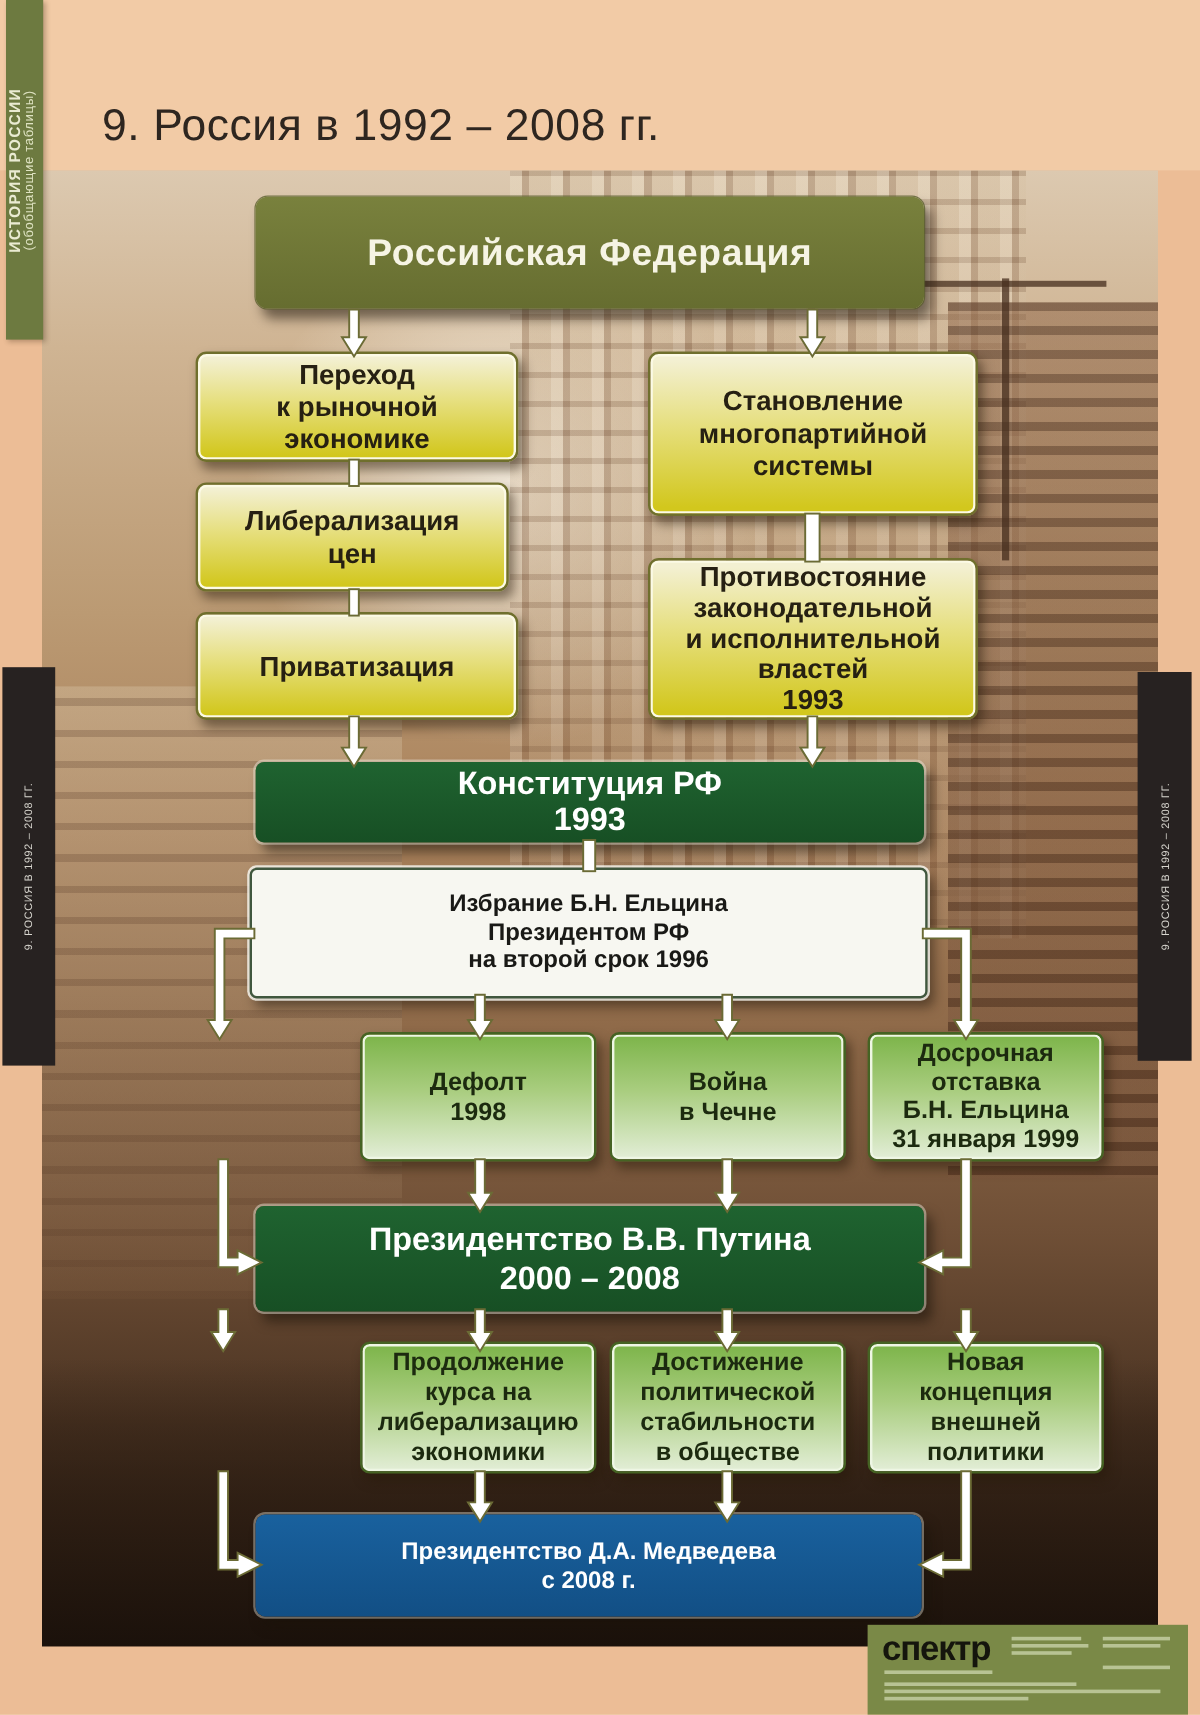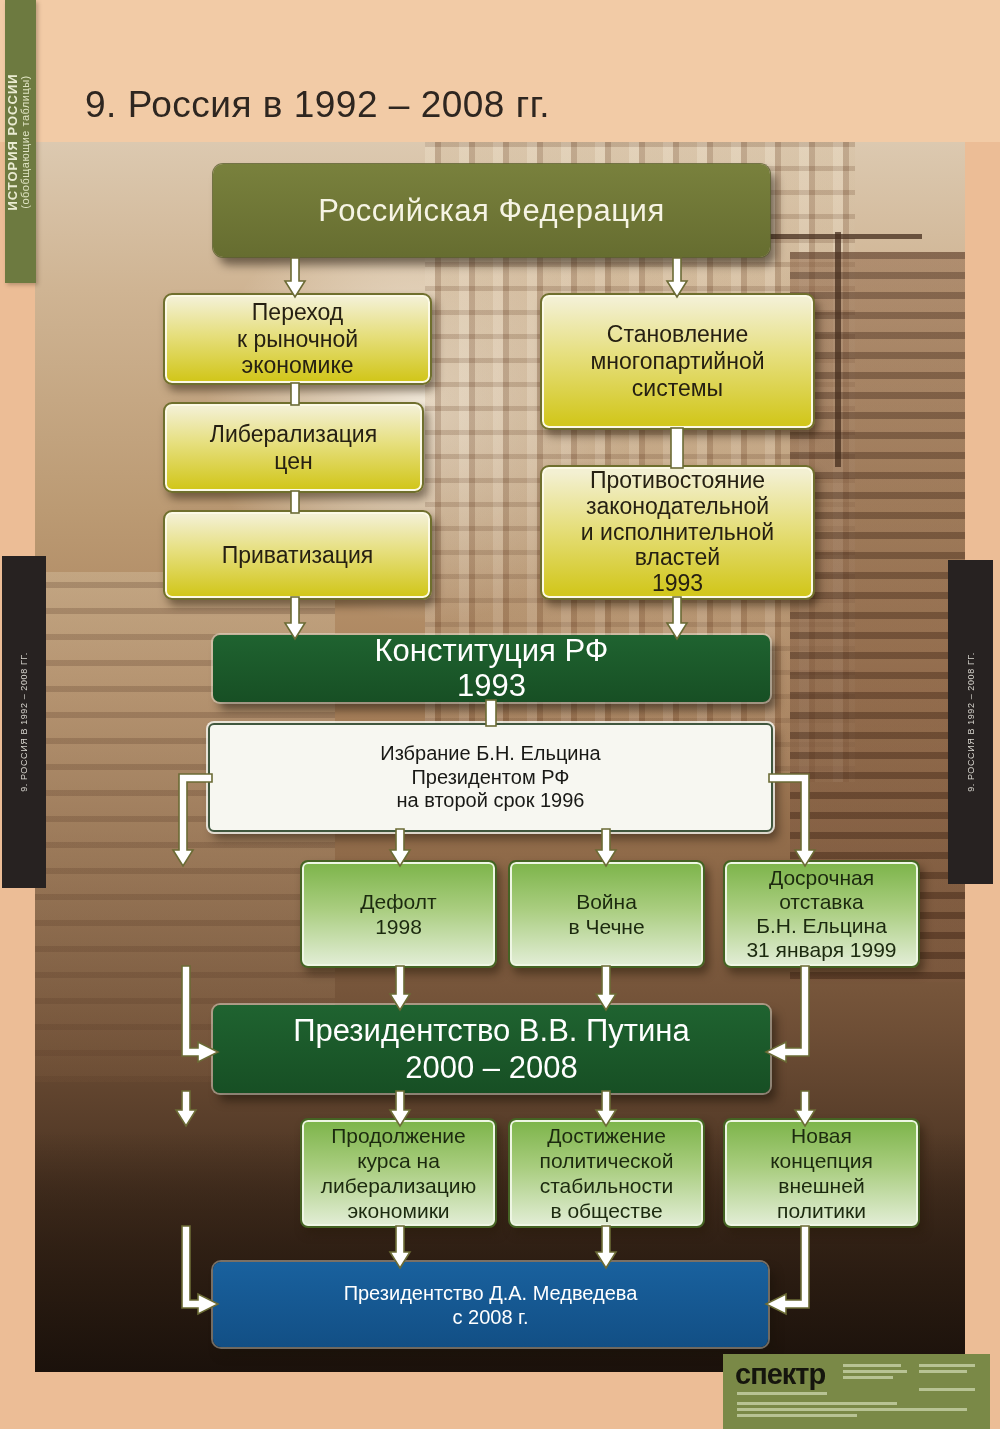--- a/index.html
+++ b/index.html
@@ -38,30 +38,30 @@
 
   
   .edgestrip { position:absolute; background:#272221; z-index:6; }
   #edgeleft  { left:2px;  top:556px; width:44px; height:332px; }
   #edgeright { left:948px; top:560px; width:45px; height:324px; }
   .edgestrip .rot { position:absolute; left:50%; top:50%; width:330px; height:40px; transform:translate(-50%,-50%) rotate(-90deg);
     text-align:center; font-size:9px; color:#d8d6cf; letter-spacing:0.6px; line-height:40px; }
 
   
   .node { position:absolute; display:flex; align-items:center; justify-content:center; text-align:center;
-    font-weight:normal; white-space:pre-line; box-sizing:border-box; z-index:2; padding:4px; line-height:1.16; }
+    font-weight:bold; white-space:pre-line; box-sizing:border-box; z-index:2; padding:4px; line-height:1.16; }
   .olivebox { background:linear-gradient(#79813d,#666d30); color:#f6f4e4; border-radius:10px; font-size:31px;
     box-shadow:0 0 0 1px rgba(90,95,45,.8), 6px 8px 10px rgba(30,20,10,.55); letter-spacing:0.5px; }
   .ybox { background:linear-gradient(#f3f0d2 4%, #e6df7e 45%, #d2c71d 96%); color:#262012;
     border:2px solid #6f6f2d; border-radius:9px; font-size:23px;
     box-shadow:inset 0 0 0 2px #fcfae6, 4px 6px 9px rgba(40,25,10,.5); }
   .gbox { background:linear-gradient(#7cb449 0%, #a9cd7f 45%, #e3eed7 100%); color:#1c2a0f;
     border:2px solid #456323; border-radius:8px; font-size:21px; line-height:1.2;
     box-shadow:inset 0 0 0 2px #eef6e4, 4px 6px 9px rgba(40,25,10,.5); }
-  .dgreen { background:linear-gradient(#1f6330,#174f24); color:#ffffff; border-radius:7px; font-size:31px;
+  .dgreen { background:linear-gradient(#1f6330,#174f24); color:#ffffff; border-radius:7px; font-size:27px;
     box-shadow:0 0 0 2px rgba(240,238,225,.45), 6px 8px 10px rgba(25,18,10,.55); }
   .wbox { background:#f7f7f1; color:#191916; border:2px solid #40573e; border-radius:6px; font-size:20px; line-height:1.18;
     box-shadow:0 0 0 2px rgba(250,250,244,.8), 5px 7px 10px rgba(30,20,10,.5); }
   .bluebox { background:linear-gradient(#19619e,#124f85); color:#ffffff; border-radius:8px; font-size:20px;
     box-shadow:0 0 0 2px rgba(240,238,225,.4), 6px 8px 10px rgba(25,18,10,.55); }
 
   #arrows { position:absolute; left:0; top:0; z-index:4; pointer-events:none; }
   .ar { fill:#ffffff; stroke:#6b6b35; stroke-width:1.6; }
 
   

